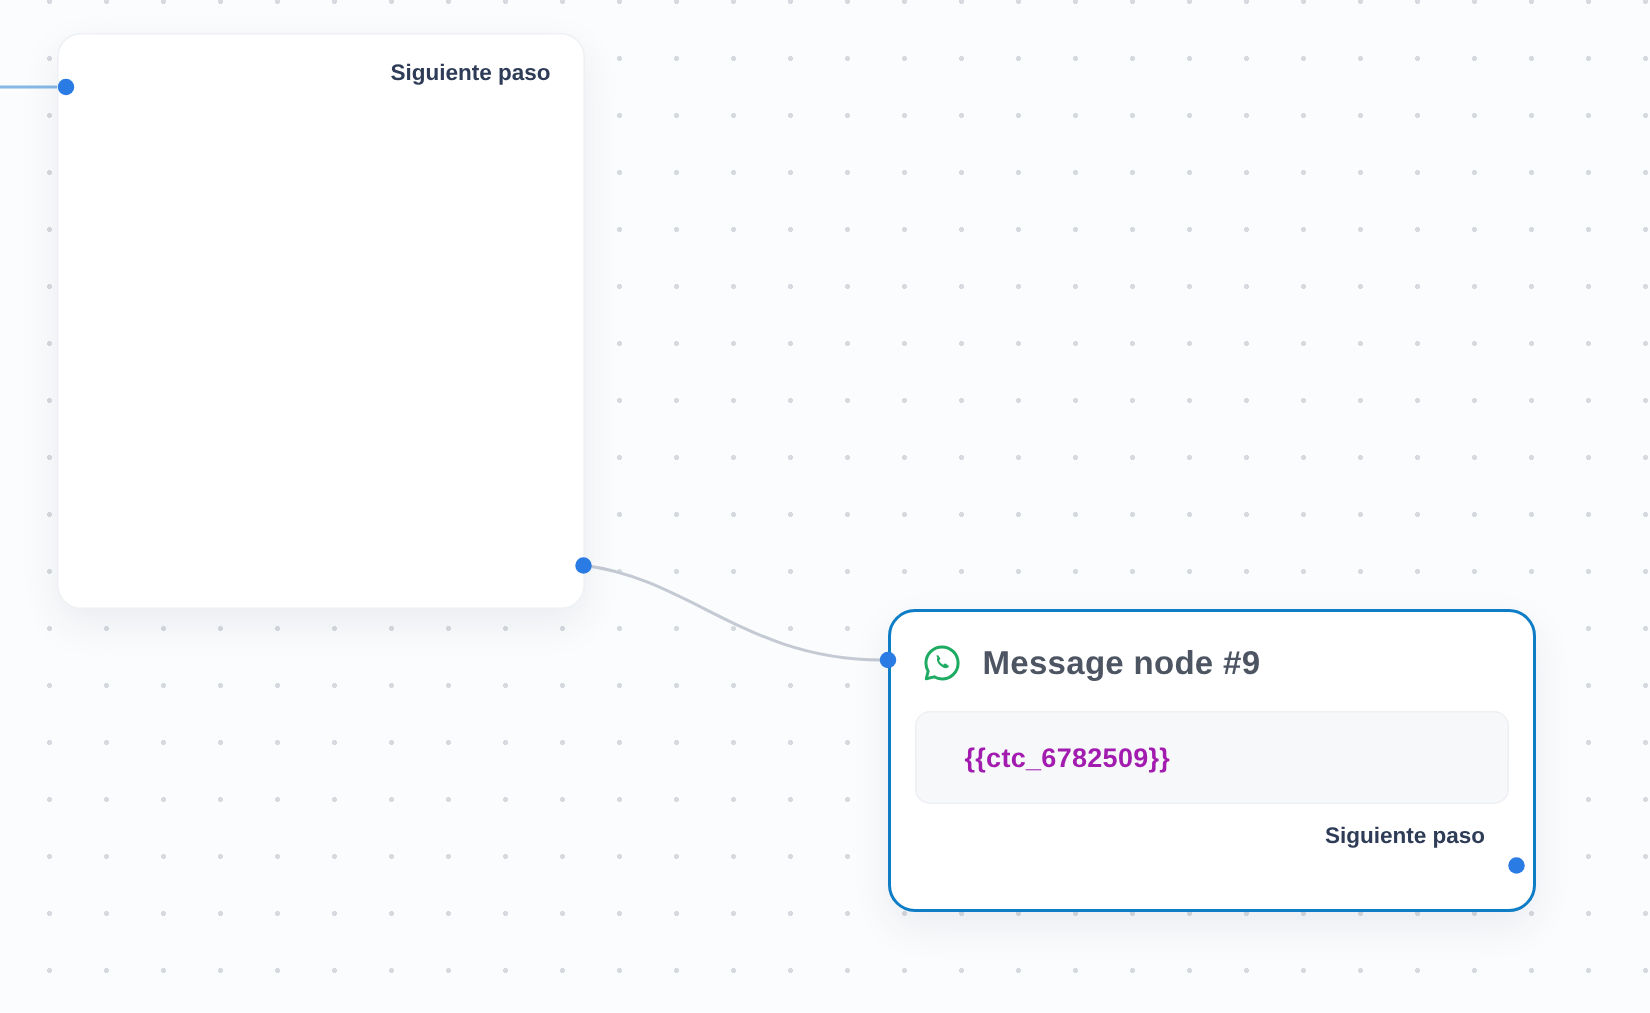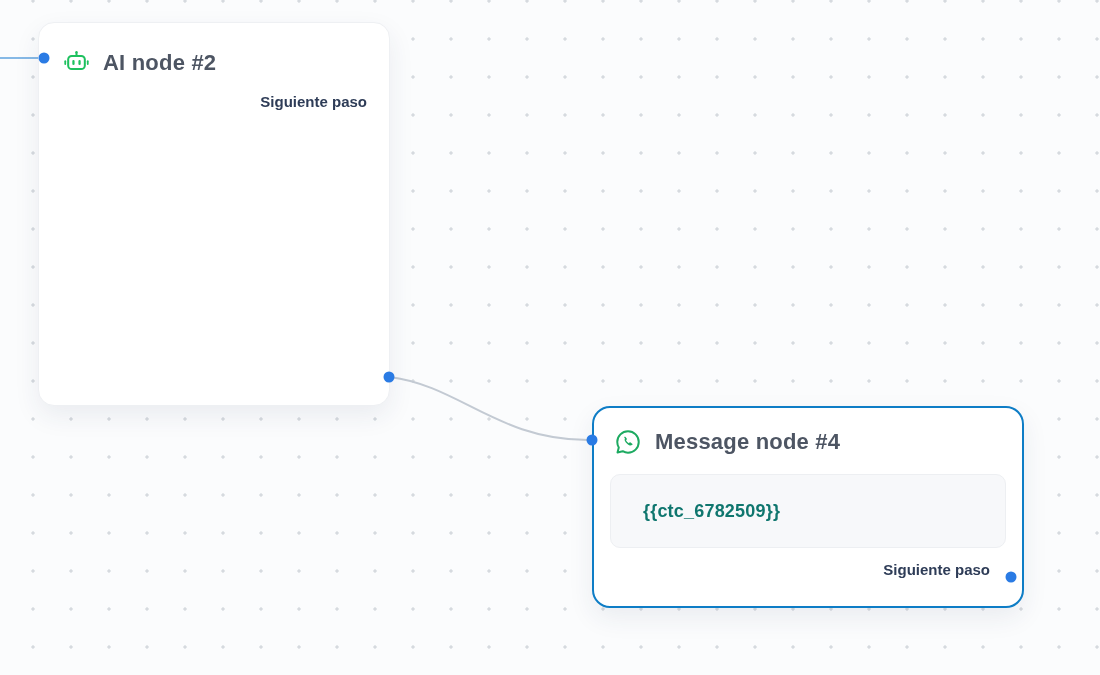--- a/index.html
+++ b/index.html
@@ -61,29 +61,29 @@
     border-radius: 10px;
     padding: 13px 15px;
     box-sizing: border-box;
     overflow: hidden;
     color: #5d6876;
     font-size: 16.5px;
     line-height: 28px;
   }
   .msg-body {
     margin: 18px 16px 0 16px;
-    height: 74px;
+    height: 62px;
     background: #f7f8fa;
     border: 1px solid #edeff2;
     border-radius: 10px;
     box-sizing: border-box;
     display: flex;
     align-items: center;
     padding-left: 32px;
-    color: #0f766e;
+    color: #a21caf;
     font-size: 18px;
     font-weight: 600;
     letter-spacing: .2px;
   }
   .node-footer {
     display: flex;
     justify-content: flex-end;
     font-size: 15px;
     font-weight: 600;
     color: #2e3c57;
@@ -110,48 +110,34 @@
 <body>
 
 <div class="canvas">
 
   <svg class="connectors">
     <path d="M0,58 L44,58" fill="none" stroke="#86b9e6" stroke-width="2"></path>
     <path d="M390,377 C460,386 498,440 588,440" fill="none" stroke="#c3cad3" stroke-width="2"></path>
   </svg>
 
   <div class="node ai-node">
-    <div class="node-header">
-      <span class="icon">
-        <svg width="27" height="27" viewBox="0 0 24 24">
-          <circle cx="12" cy="2.9" r="1.1" fill="#1ec15f"></circle>
-          <line x1="12" y1="4" x2="12" y2="6.2" stroke="#1ec15f" stroke-width="1.8" stroke-linecap="round"></line>
-          <rect x="4.6" y="6.2" width="14.8" height="11.6" rx="3.2" fill="none" stroke="#1ec15f" stroke-width="1.8"></rect>
-          <line x1="9.3" y1="10.7" x2="9.3" y2="13.3" stroke="#1ec15f" stroke-width="2" stroke-linecap="round"></line>
-          <line x1="14.7" y1="10.7" x2="14.7" y2="13.3" stroke="#1ec15f" stroke-width="2" stroke-linecap="round"></line>
-          <line x1="2" y1="10.9" x2="2" y2="13.4" stroke="#1ec15f" stroke-width="1.6" stroke-linecap="round"></line>
-          <line x1="22" y1="10.9" x2="22" y2="13.4" stroke="#1ec15f" stroke-width="1.6" stroke-linecap="round"></line>
-        </svg>
-      </span>
-      <span class="node-title">AI node #2</span>
-    </div>
     <div class="node-footer">
       <span>Siguiente paso</span>
     </div>
   </div>
 
   <div class="node msg-node">
     <div class="node-header">
       <span class="icon">
         <svg width="28" height="28" viewBox="0 0 24 24">
           <path d="M12 21.2c5.1 0 9.2-4.1 9.2-9.2S17.1 2.8 12 2.8 2.8 6.9 2.8 12c0 1.7.5 3.3 1.3 4.7L3 21l4.5-1.1c1.3.8 2.9 1.3 4.5 1.3z" fill="none" stroke="#1daa61" stroke-width="1.7" stroke-linejoin="round"></path>
           <path d="M8.7 7.9c.2-.4.9-.5 1.2-.2l1 1.4c.2.3.1.6-.1.9l-.5.6c.4 1 1.4 2 2.4 2.4l.6-.5c.3-.3.7-.3.9-.1l1.4 1c.4.3.3 1-.2 1.2-.5.3-1.2.5-1.9.3-1.6-.4-3.6-2.3-4.2-3.9-.3-.8-.2-1.6.1-2.1z" fill="#1daa61"></path>
         </svg>
       </span>
-      <span class="node-title">Message node #4</span>
+      <span class="node-title">Message node #9</span>
     </div>
     <div class="msg-body">
       <span>{{ctc_6782509}}</span>
     </div>
     <div class="node-footer">
       <span>Siguiente paso</span>
     </div>
   </div>
 
   <div class="port port-ai-in"></div>

